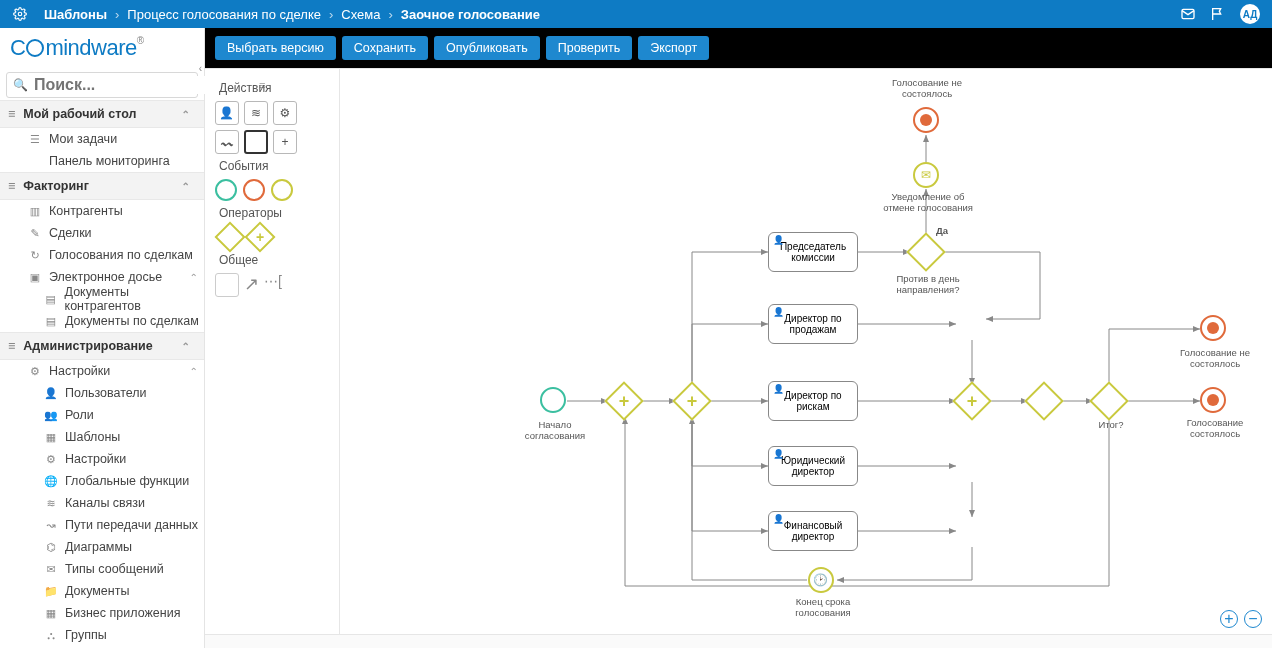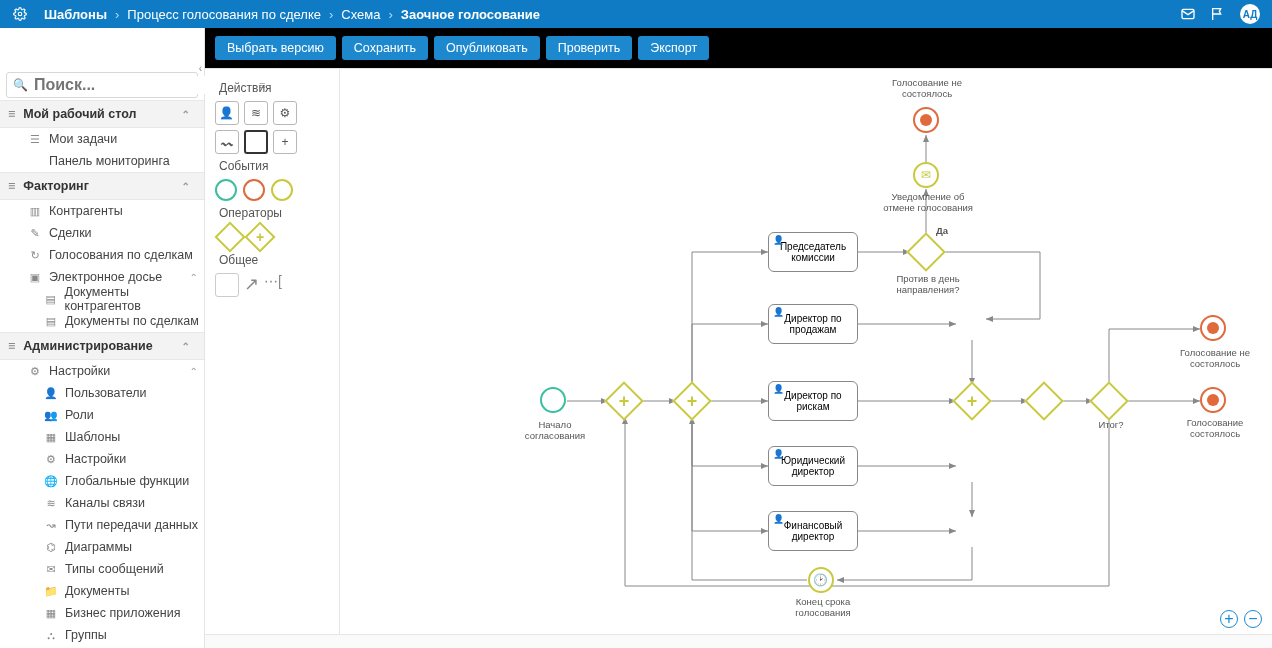--- a/index.html
+++ b/index.html
@@ -96,20 +96,21 @@
             <path d="M4 21V4h12l-2 4 2 4H4"></path>
           </svg>
         </span>
       <div class="avatar">АД</div>
     </div>
   </div>
 
   <div class="below-top">
     <div class="logo-col">
       <div class="logo-box">
+        <span class="logo-text">C<span class="o"></span>mindware<span class="logo-reg">®</span></span>
         <span class="collapse-caret">‹</span>
       </div>
       <div class="search-row">
         <span style="color:#aaa;font-size:12px;">🔍</span>
         <input placeholder="Поиск..." style="">
         <span class="search-filter">≡</span>
       </div>
       <div class="nav">
         <div class="nav-sec-hdr">
             <span style="color:#888;">≡</span>

